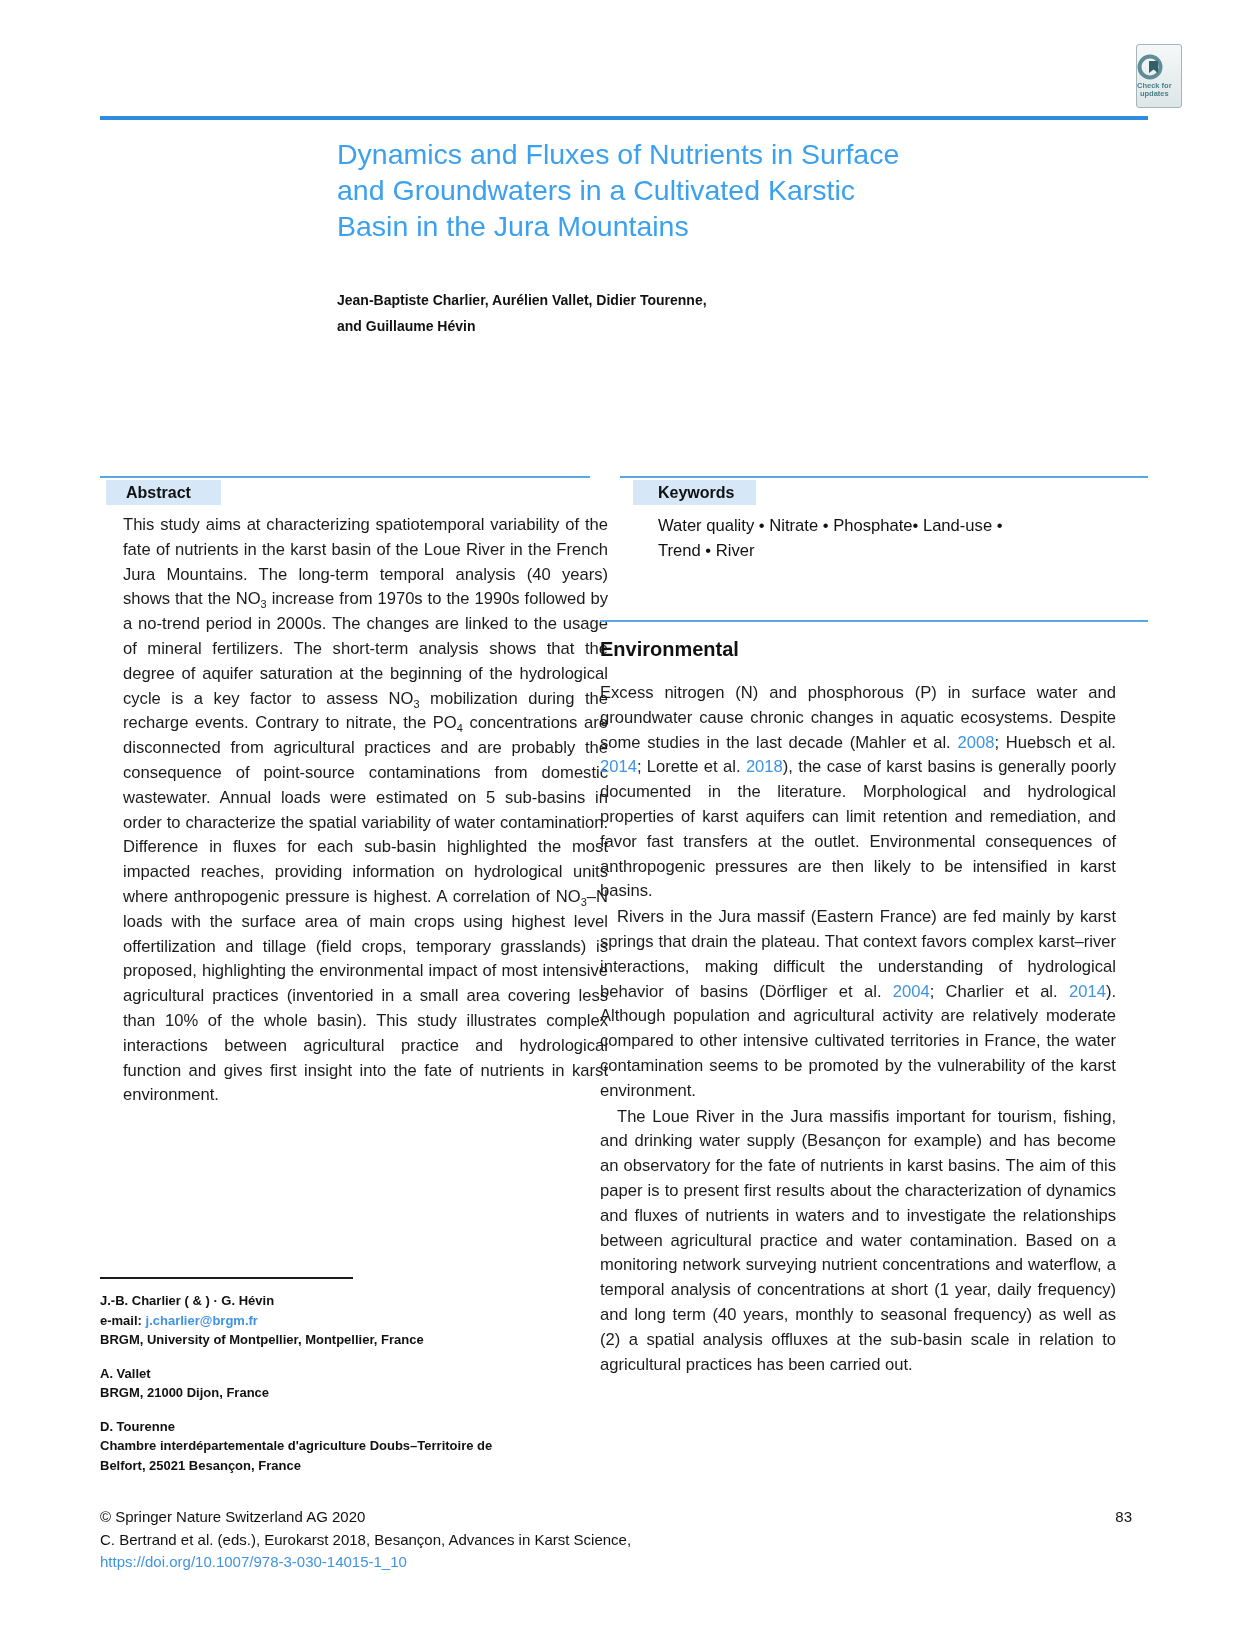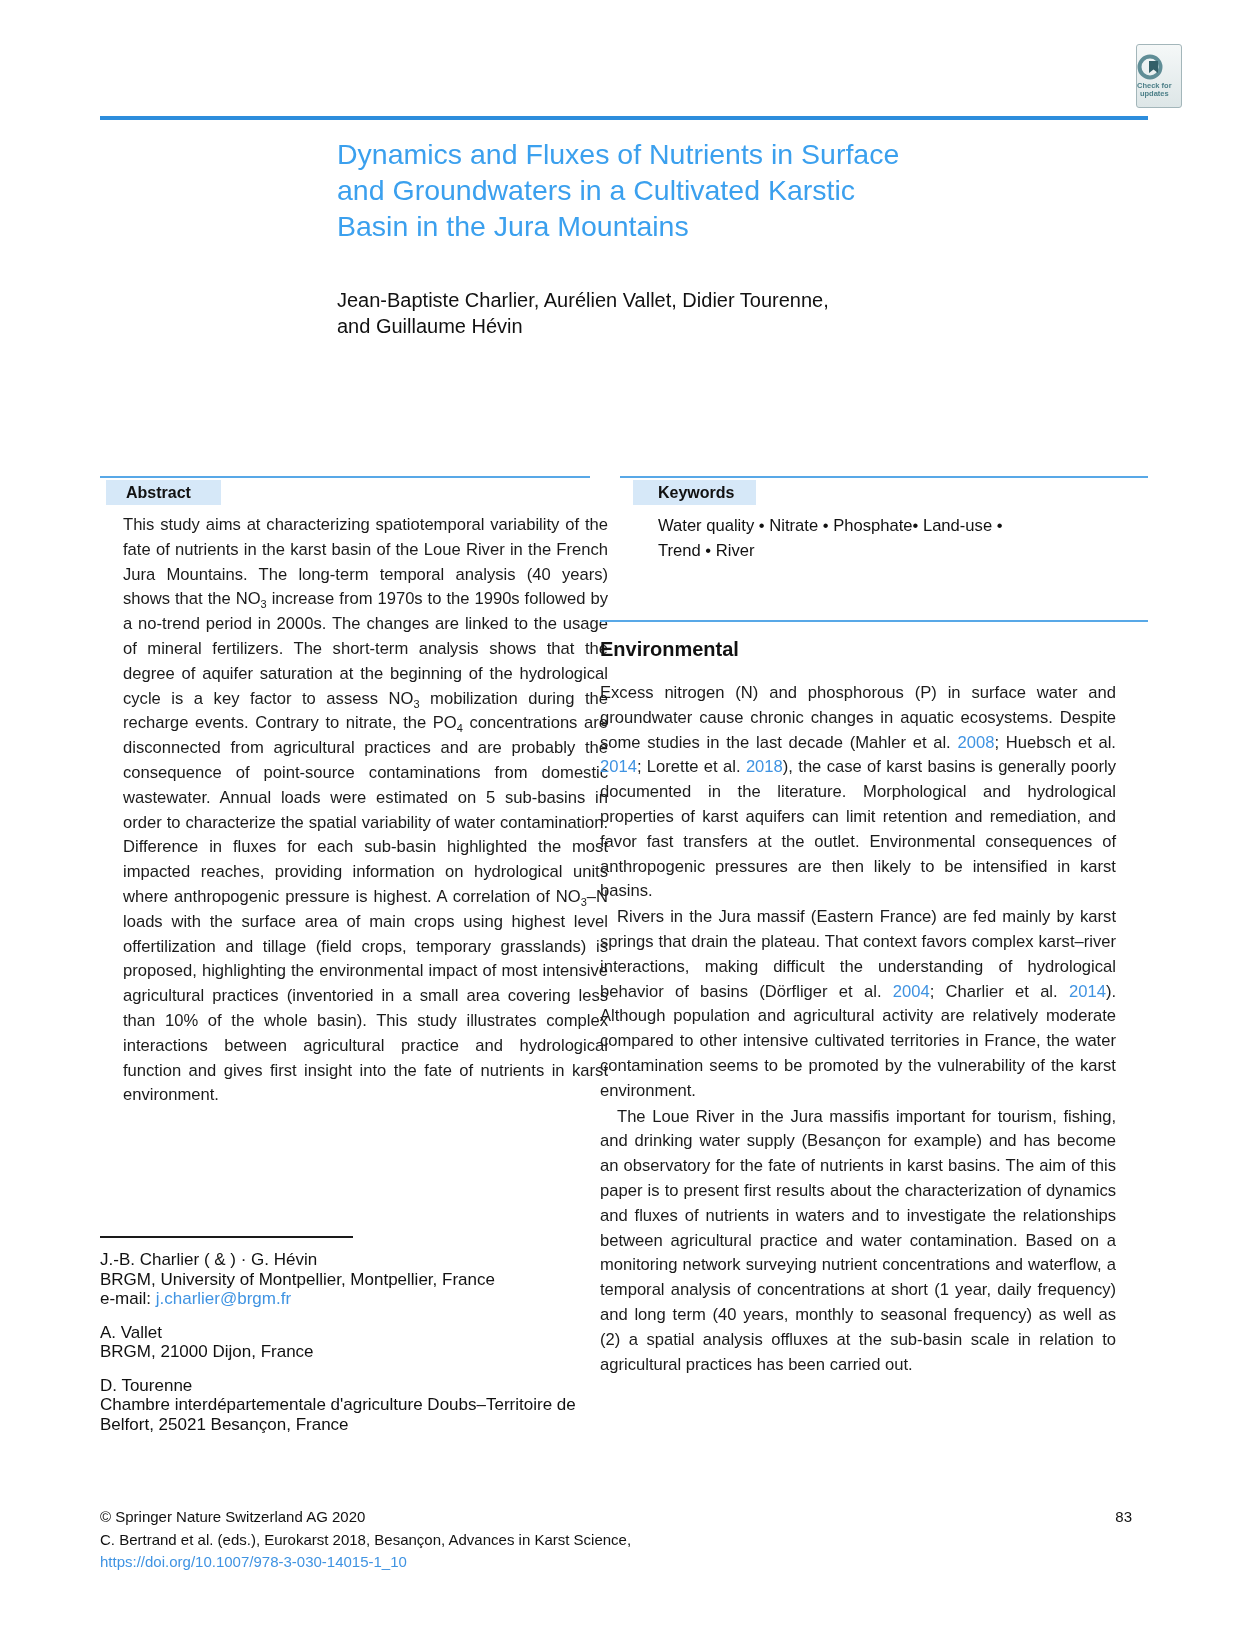--- a/index.html
+++ b/index.html
@@ -14,21 +14,21 @@
     position:absolute; left:1136px; top:44px; width:44px; height:62px;
     border:1px solid #a3b6ba; border-radius:3px;
     background:linear-gradient(#f5f8f8,#dde6e7);
     display:flex; flex-direction:column; align-items:flex-start; justify-content:center;
     cursor:pointer;
   }
   .badge svg { display:block; margin-bottom:2px; }
   .badge-text { font-size:7.5px; line-height:8.5px; color:#4c7f88; text-align:center; font-weight:bold; }
 
   .title { position:absolute; left:337px; top:136px; font-size:28.5px; line-height:36px; color:#3ba0ee; font-weight:400; }
-  .authors { position:absolute; left:337px; top:287px; font-size:20px; line-height:26px; font-weight:normal; color:#111; }
+  .authors { position:absolute; left:337px; top:287px; font-size:14px; line-height:26px; font-weight:bold; color:#111; }
 
   
   .rule-thin { height:2px; background:#58a8e7; }
   .label-box { margin-top:2px; height:25px; background:#d6e8f8; font-weight:bold; font-size:16px; line-height:25px; color:#111; }
 
   
   .abs-col { position:absolute; left:100px; top:476px; width:508px; }
   .abs-col .rule-thin { width:490px; }
   .abs-col .label-box { margin-left:6px; width:95px; padding-left:20px; }
   .body-text { font-size:16.6px; line-height:24.8px; text-align:justify; color:#1b1b1b; }
@@ -45,21 +45,21 @@
   .intro-col { position:absolute; left:600px; top:620px; width:516px; }
   .intro-col .rule-thin { width:548px; }
   .intro-head { margin-top:16px; font-size:20px; font-weight:bold; color:#111; }
   .intro-body { margin-top:20px; }
   .intro-body p { margin:0; }
   .intro-body p + p { text-indent:17px; margin-top:1px; }
   .cite { color:#3f93e2; }
   a.link { color:#3f93e2; text-decoration:none; }
 
   
-  .fn { position:absolute; left:100px; top:1236px; width:480px; font-size:17px; line-height:19.5px; font-weight:normal; color:#111; }
+  .fn { position:absolute; left:100px; top:1277px; width:480px; font-size:13px; line-height:19.5px; font-weight:bold; color:#111; }
   .fn-rule { width:253px; height:2px; background:#1a1a1a; margin-bottom:12px; }
   .fn-block { margin-bottom:14px; }
 
   
   .footer { position:absolute; left:100px; top:1506px; width:950px; font-size:15px; line-height:22.5px; color:#111; }
   .page-number { position:absolute; left:1070px; top:1508px; width:62px; text-align:right; font-size:15px; color:#111; }
 </style>
 </head>
 <body>
 
@@ -111,22 +111,22 @@
       <p><span>Excess nitrogen (N) and phosphorous (P) in surface water and groundwater cause chronic changes in aquatic ecosystems. Despite some studies in the last decade (Mahler et al. </span><span class="cite">2008</span><span>; Huebsch et al. </span><span class="cite">2014</span><span>; Lorette et al. </span><span class="cite">2018</span><span>), the case of karst basins is generally poorly documented in the literature. Morphological and hydrological properties of karst aquifers can limit retention and remediation, and favor fast transfers at the outlet. Environmental consequences of anthropogenic pressures are then likely to be intensified in karst basins.</span></p>
       <p><span>Rivers in the Jura massif (Eastern France) are fed mainly by karst springs that drain the plateau. That context favors complex karst–river interactions, making difficult the understanding of hydrological behavior of basins (Dörfliger et al. </span><span class="cite">2004</span><span>; Charlier et al. </span><span class="cite">2014</span><span>). Although population and agricultural activity are relatively moderate compared to other intensive cultivated territories in France, the water contamination seems to be promoted by the vulnerability of the karst environment.</span></p>
       <p>The Loue River in the Jura massifis important for tourism, fishing, and drinking water supply (Besançon for example) and has become an observatory for the fate of nutrients in karst basins. The aim of this paper is to present first results about the characterization of dynamics and fluxes of nutrients in waters and to investigate the relationships between agricultural practice and water contamination. Based on a monitoring network surveying nutrient concentrations and waterflow, a temporal analysis of concentrations at short (1 year, daily frequency) and long term (40 years, monthly to seasonal frequency) as well as (2) a spatial analysis offluxes at the sub-basin scale in relation to agricultural practices has been carried out.</p>
     </div>
   </div>
 
   <div class="fn">
     <div class="fn-rule"></div>
     <div class="fn-block">
       <div>J.-B. Charlier ( &amp; ) · G. Hévin</div>
+      <div><span>e-mail: </span><a class="link">j.charlier@brgm.fr</a></div>
       <div>BRGM, University of Montpellier, Montpellier, France</div>
-      <div><span>e-mail: </span><a class="link">j.charlier@brgm.fr</a></div>
     </div>
     <div class="fn-block">
       <div>A. Vallet</div>
       <div>BRGM, 21000 Dijon, France</div>
     </div>
     <div class="fn-block">
       <div>D. Tourenne</div>
       <div>Chambre interdépartementale d'agriculture Doubs–Territoire de</div>
       <div>Belfort, 25021 Besançon, France</div>
     </div>

